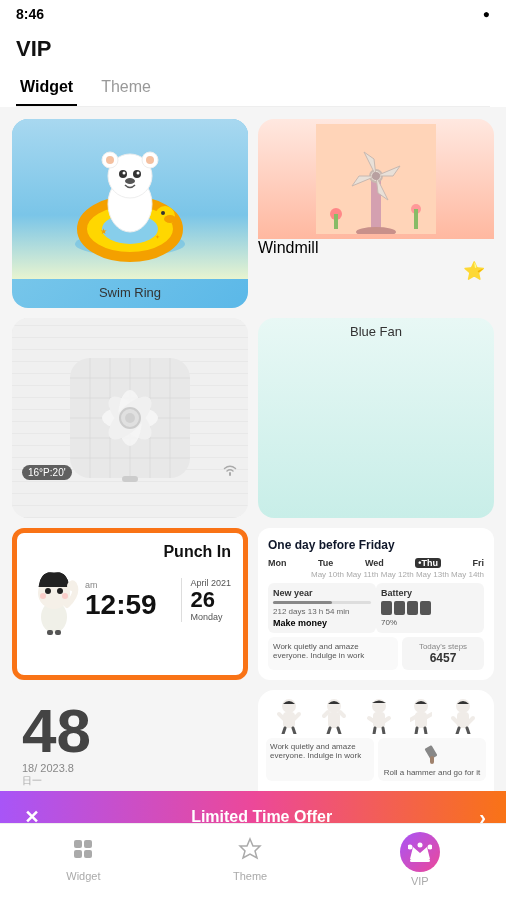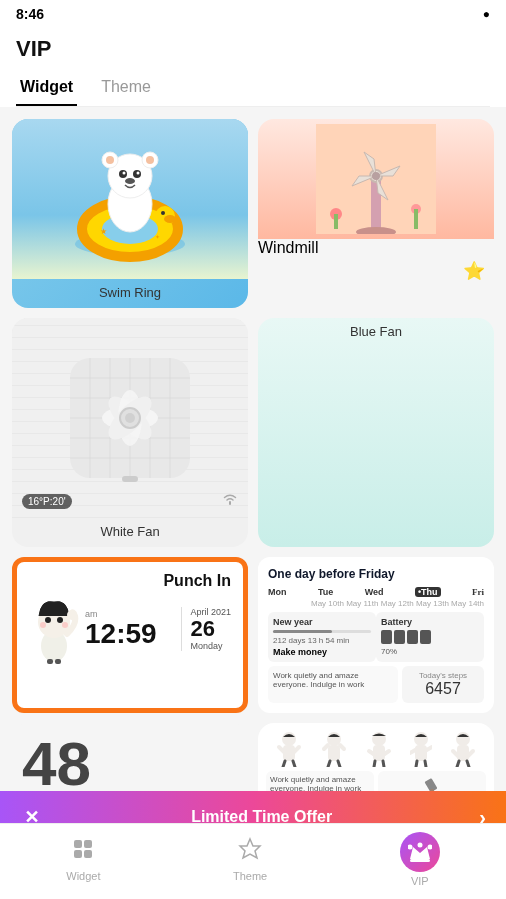--- a/index.html
+++ b/index.html
@@ -411,21 +411,20 @@
         </svg>
       </div>
       <div class="temp-badge">16°P:20'</div>
       <div class="wifi-icon">
         <svg width="16" height="14" viewBox="0 0 16 14">
           <path d="M8 10 L8 12" stroke="#aaa" stroke-width="2" stroke-linecap="round"></path>
           <path d="M5 8 Q8 5.5 11 8" stroke="#aaa" stroke-width="1.5" fill="none" stroke-linecap="round"></path>
           <path d="M2.5 5.5 Q8 1 13.5 5.5" stroke="#aaa" stroke-width="1.5" fill="none" stroke-linecap="round"></path>
         </svg>
       </div>
-      <div class="card-label">White Fan</div>
     </div>
 
     <div class="widget-card blue-fan-card">
       <div class="card-label">Blue Fan</div>
     </div>
 
   </div>
 
   <div style="display:grid; grid-template-columns:1fr 1fr; gap:10px; margin-top:10px;">
 
@@ -475,21 +474,21 @@
         </div>
         <div style="text-align:center; font-size:9px;">
           <span style="display:block; font-weight:600; color:#333;">Tue</span>
         </div>
         <div style="text-align:center; font-size:9px;">
           <span style="display:block; font-weight:600; color:#333;">Wed</span>
         </div>
         <div style="text-align:center; font-size:9px; background:#333; color:#fff; border-radius:3px; padding:0 3px;">
           <span style="display:block; font-weight:600;">•Thu</span>
         </div>
-        <div style="text-align:center; font-size:9px;font-family:Liberation Serif, serif;">
+        <div style="text-align:center; font-size:9px;">
           <span style="display:block; font-weight:600; color:#333;">Fri</span>
         </div>
       </div>
 
       <div style="display:flex; justify-content:space-between; margin-bottom:4px;">
         <span style="font-size:8px; color:#aaa;padding-left:43px;">May 10th</span>
         <span style="font-size:8px; color:#aaa;">May 11th</span>
         <span style="font-size:8px; color:#aaa;">May 12th</span>
         <span style="font-size:8px; color:#aaa;">May 13th</span>
         <span style="font-size:8px; color:#aaa;">May 14th</span>
@@ -515,21 +514,21 @@
           <div style="color:#555; font-size:8px;">70%</div>
         </div>
       </div>
 
       <div style="display:flex; gap:4px;">
         <div style="flex:1; background:#f9f9f9; border-radius:6px; padding:5px; font-size:8px;">
           <div style="color:#555; font-size:8px;">Work quietly and amaze everyone. Indulge in work</div>
         </div>
         <div style="flex:0.6; background:#f5f5f5; border-radius:6px; padding:5px; font-size:8px; text-align:center;">
           <div style="color:#888; font-size:8px;">Today's steps</div>
-          <div style="font-size:16px; font-weight:400; color:#333;">6457</div>
+          <div style="font-size:12px; font-weight:700; color:#333;">6457</div>
         </div>
       </div>
     </div>
   </div>
 
   <div style="display:grid; grid-template-columns:1fr 1fr; gap:10px; margin-top:10px;">
 
     <div style="display:flex; flex-direction:column; gap:4px;">
 
       <div style="background:#f5f5f5; border-radius:16px; padding:10px; position:relative; overflow:hidden;">

